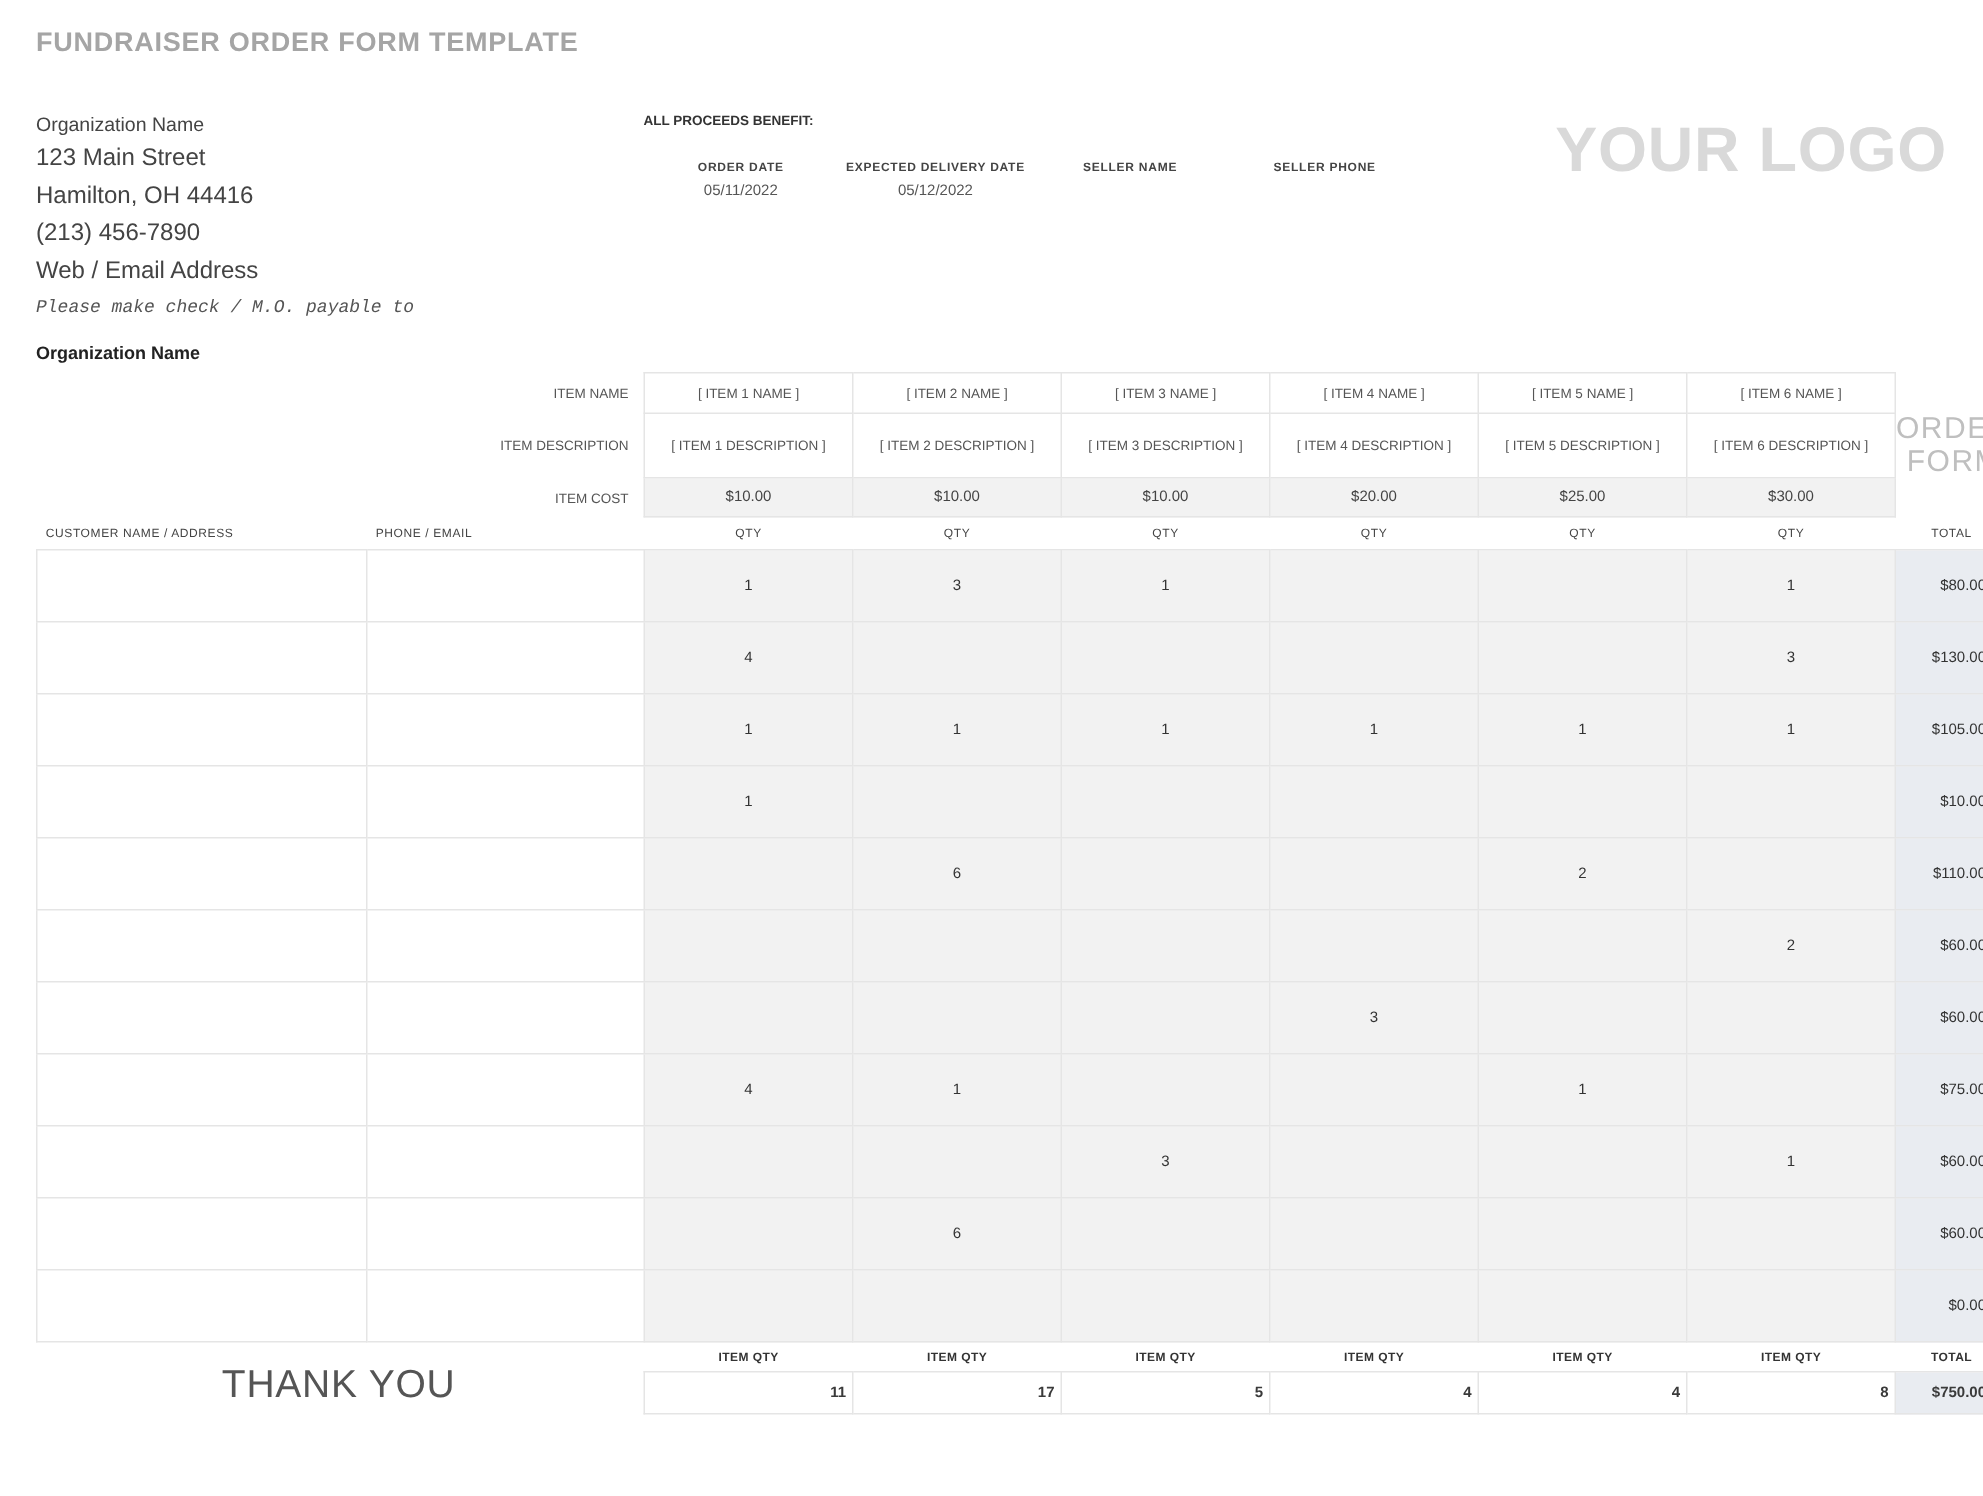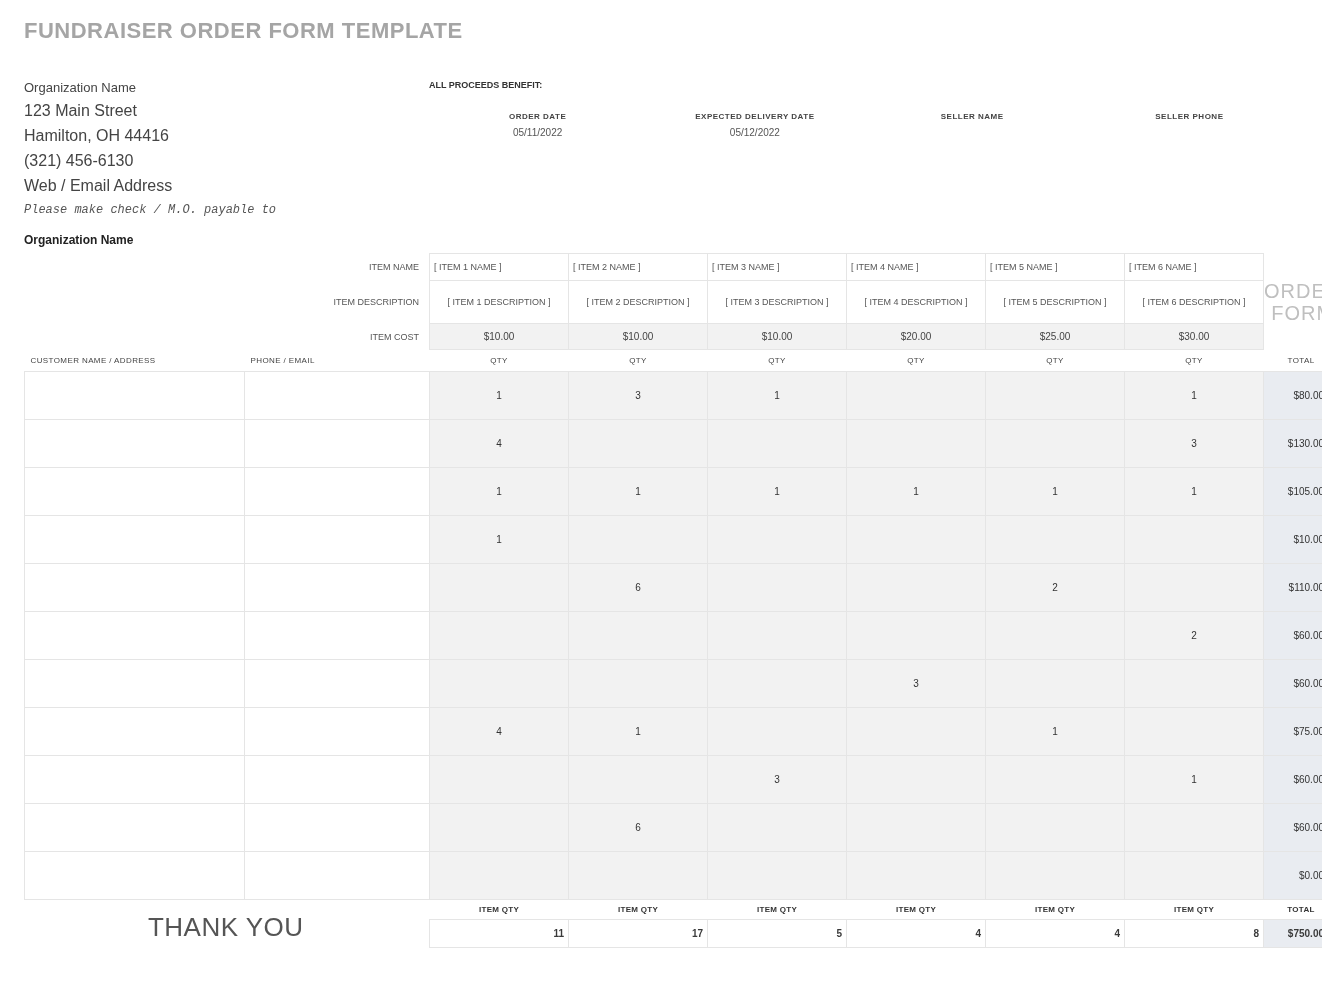--- a/index.html
+++ b/index.html
@@ -4,21 +4,21 @@
 <style>
   * { box-sizing: border-box; margin: 0; padding: 0; }
   body {
     font-family: "Century Gothic", "Avant Garde", Arial, sans-serif;
     background: #fff;
     color: #3a3a3a;
     padding: 18px 24px;
     font-size: 11px;
   }
   .page-title {
-    font-size: 22px;
+    font-size: 18px;
     font-weight: 700;
     color: #a5a5a5;
     letter-spacing: 0.5px;
     margin-bottom: 28px;
   }
   .top-area { display: flex; margin-top: 36px; }
   .org-block { width: 405px; }
   .org-block .line { margin-bottom: 7px; font-size: 16px; color: #444; }
   .org-block .org-name-top { font-size: 13px; }
   .top-center { flex: 1; }
@@ -40,21 +40,21 @@
     width: 100%;
     border-collapse: collapse;
     table-layout: fixed;
     margin-top: 6px;
   }
   table.main th, table.main td { vertical-align: middle; }
   .lbl-right {
     text-align: right; font-size: 9px; color: #555; padding: 6px 10px 6px 4px;
   }
   .item-head-cell {
-    border: 1px solid #e5e5e5; font-size: 9px;
+    border: 1px solid #e5e5e5; text-align: center; font-size: 9px;
     color: #555; padding: 8px 4px;
   }
   .item-desc-cell {
     border: 1px solid #e5e5e5; text-align: center; font-size: 9px;
     color: #555; padding: 16px 4px;
   }
   .item-cost-cell {
     border: 1px solid #e5e5e5; text-align: center; font-size: 10px;
     color: #444; background: #f2f2f2; padding: 7px 4px;
   }
@@ -100,21 +100,21 @@
 </head>
 <body>
 
 <div class="page-title">FUNDRAISER ORDER FORM TEMPLATE</div>
 
 <div class="top-area">
   <div class="org-block">
     <div class="line org-name-top">Organization Name</div>
     <div class="line">123 Main Street</div>
     <div class="line">Hamilton, OH 44416</div>
-    <div class="line">(321) 456-6130</div>
+    <div class="line">(213) 456-7890</div>
     <div class="line">Web / Email Address</div>
     <div class="check-left" style="margin-top:8px">Please make check / M.O. payable to</div>
     <div class="orgname-bold">Organization Name</div>
   </div>
   <div class="top-center">
     <div class="benefit-label">ALL PROCEEDS BENEFIT:</div>
     <div class="seller-meta-row">
       <div class="col">
         <div class="hdr">ORDER DATE</div>
         <div class="val">05/11/2022</div>
@@ -126,20 +126,21 @@
       <div class="col">
         <div class="hdr">SELLER NAME</div>
         <div class="val"></div>
       </div>
       <div class="col">
         <div class="hdr">SELLER PHONE</div>
         <div class="val"></div>
       </div>
     </div>
   </div>
+  <div class="logo-block">YOUR LOGO</div>
 </div>
 
 <table class="main">
   <colgroup>
     <col class="c-cust">
       <col class="c-phone">
     <col class="c-item">
       <col class="c-item">
       <col class="c-item">
     <col class="c-item">

